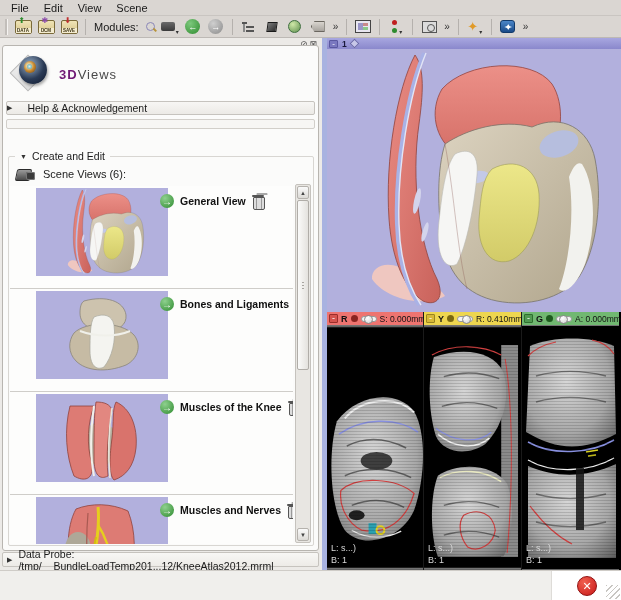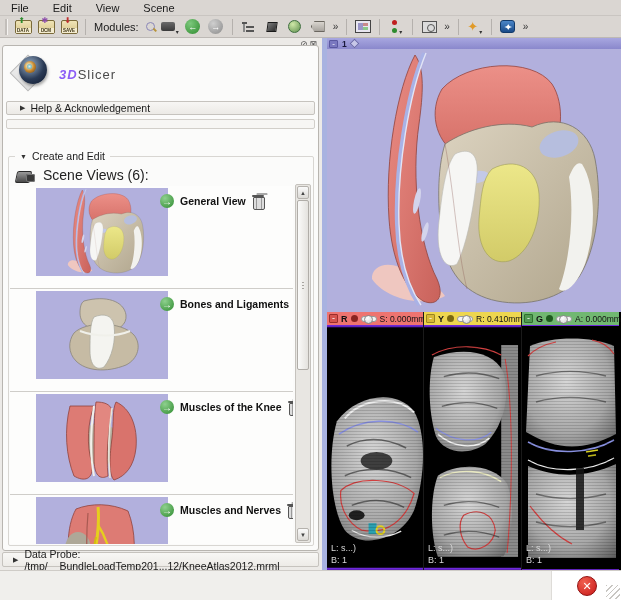--- a/index.html
+++ b/index.html
@@ -1,21 +1,21 @@
 <!DOCTYPE html>
 <html><head>
 <meta charset="utf-8">
 <style>
   * { margin:0; padding:0; box-sizing:border-box; }
   html,body { width:621px; height:600px; overflow:hidden; }
   body { font-family:"Liberation Sans","DejaVu Sans",sans-serif; font-size:11px; color:#1a1a1a; background:#f2f1ef; }
   .window { position:relative; width:621px; height:600px; background:#f2f1ef; }
 
   
-  .menubar { position:absolute; left:0; top:0; width:621px; height:16px; background:#dad6d2; display:flex; align-items:center; gap:10px; padding-left:4px; border-bottom:1px solid #c9c5c1; }
+  .menubar { position:absolute; left:0; top:0; width:621px; height:16px; background:#dad6d2; display:flex; align-items:center; gap:1px; padding-left:4px; border-bottom:1px solid #c9c5c1; }
   .menu-item { padding:1px 7px; cursor:default; }
 
   
   .toolbar { position:absolute; left:0; top:16px; width:621px; height:22px; background:#dad6d2; display:flex; align-items:center; gap:3px; padding:0 3px; border-bottom:1px solid #bdb9b5; }
   .tb-handle { width:3px; height:16px; border-left:2px solid #c2beba; border-right:1px solid #f5f3f1; margin:0 2px; }
   .tb-sep { width:1px; height:16px; background:#b5b1ad; margin:0 3px; }
   .tb-btn { width:20px; height:19px; display:flex; align-items:center; justify-content:center; border:1px solid transparent; border-radius:2px; position:relative; }
   .folder-ic { width:17px; height:14px; position:relative; background:linear-gradient(#efe3b6,#d8c58a); border:1px solid #7a6a3a; border-radius:2px; }
   .folder-ic .tag { position:absolute; left:0; right:0; bottom:0; font-size:4.5px; font-weight:bold; text-align:center; color:#3a3010; letter-spacing:0; line-height:5px; background:#f4ecd0; }
   .folder-ic .arrow { position:absolute; top:-4px; left:3px; font-size:8px; line-height:8px; }
@@ -60,56 +60,56 @@
   .panel-icons span { cursor:default; }
   .module-panel { position:absolute; left:2px; top:7px; width:317px; height:506px; background:#fbfbfa; border:1px solid #b8b5b0; border-radius:3px; }
 
   .logo-row { position:absolute; left:10px; top:8px; display:flex; align-items:center; gap:6px; }
   .logo-mark { width:40px; height:40px; position:relative; }
   .logo-diamond { position:absolute; left:2px; top:6px; width:26px; height:26px; border:1px solid #b8b8b8; background:linear-gradient(135deg,#f4f4f4,#dcdcdc); transform:rotate(45deg); }
   .logo-sphere { position:absolute; left:6px; top:2px; width:28px; height:28px; border-radius:50%; background:radial-gradient(circle at 38% 32%,#8aa0b8 8%,#2a3a55 55%,#101a2e 95%); box-shadow:1px 2px 3px rgba(0,0,0,.35); }
   .logo-sphere::before { content:""; position:absolute; left:5px; top:5px; width:12px; height:12px; border-radius:50%; background:radial-gradient(circle at 40% 40%,#f0e0b0 15%,#c88a30 50%,#7a4a10 90%); }
   .logo-sphere::after { content:""; position:absolute; left:8px; top:8px; width:5px; height:5px; border-radius:50%; background:radial-gradient(circle,#d8f0f0,#4a9aa0); }
   .logo-text { font-size:13px; color:#4a4a4a; letter-spacing:1px; }
-  .logo-text b { color:#8b5cf6;font-style:italic; }
-
-  .collapse-bar { position:absolute; left:3px; right:3px; height:14px; background:linear-gradient(#f7f6f4,#eceae6); border:1px solid #c6c3be; border-radius:2px; display:flex; align-items:center; gap:5px; padding-left:13px; font-size:10.5px; }
+  .logo-text b { color:#701a75; }
+
+  .collapse-bar { position:absolute; left:3px; right:3px; height:14px; background:linear-gradient(#f7f6f4,#eceae6); border:1px solid #c6c3be; border-radius:2px; display:flex; align-items:center; gap:15px; padding-left:0; font-size:10.5px; }
   .collapse-bar .arr { font-size:7px; color:#333; }
   .bar-help { top:55px; }
   .bar-empty { position:absolute; left:3px; right:3px; top:73px; height:10px; background:#f7f6f4; border:1px solid #d2cfca; border-radius:2px; }
   .bar-scene { top:87px; }
 
   .create-edit { position:absolute; left:5px; right:4px; top:110px; bottom:4px; border:1px solid #d8d6d2; border-radius:2px; }
   .ce-legend { position:absolute; top:-7px; left:6px; background:#fbfbfa; padding:0 5px; display:flex; align-items:center; gap:5px; font-size:10.5px; }
   .ce-legend .arr { font-size:7px; color:#333; }
 
   .list-label-row { position:absolute; left:7px; top:10px; display:flex; align-items:center; gap:7px; }
   .cam-ic { width:20px; height:13px; position:relative; }
   .cam-ic::before { content:""; position:absolute; left:0; top:2px; width:13px; height:10px; background:linear-gradient(#9a9a9a,#4a4a4a); border:1px solid #2a2a2a; border-radius:2px; transform:skewX(-12deg); }
   .cam-ic::after { content:""; position:absolute; right:1px; bottom:0; width:9px; height:8px; background:#3a3a3a; border-radius:2px; box-shadow:inset 0 0 0 1px #777; }
-  .list-label { font-size:14px; color:#222; }
+  .list-label { font-size:11px; color:#222; }
 
   .scene-list { position:absolute; left:1px; right:20px; top:29px; bottom:1px; overflow:hidden; background:#fdfdfc; }
   .scene-row { position:relative; height:103px; border-bottom:1px solid #cfcdc9; }
   .thumb { position:absolute; left:26px; top:2px; width:132px; height:88px; background:#b2b0dd; overflow:hidden; }
   .thumb svg { display:block; width:100%; height:100%; }
   .row-meta { position:absolute; left:150px; top:8px; display:flex; align-items:center; gap:6px; }
   .restore-btn { width:14px; height:14px; border-radius:50%; background:radial-gradient(circle at 35% 30%,#8ed08e,#2e8b2e); color:#fff; font-size:10px; font-weight:bold; display:flex; align-items:center; justify-content:center; line-height:13px; }
   .row-label { font-size:10.5px; font-weight:bold; color:#111; white-space:nowrap; }
   .trash-btn { width:12px; height:14px; position:relative; }
   .trash-btn::before { content:""; position:absolute; left:1px; top:3px; width:10px; height:11px; border:1px solid #555; border-radius:1px 1px 2px 2px; background:linear-gradient(90deg,#ddd 20%,#999 22% 28%,#ddd 30% 45%,#999 47% 53%,#ddd 55% 70%,#999 72% 78%,#ddd 80%); }
   .trash-btn::after { content:""; position:absolute; left:0; top:1px; width:12px; height:2px; background:#555; border-radius:1px; box-shadow:4px -2px 0 -0.5px #555; }
 
   .scrollbar { position:absolute; right:2px; top:27px; bottom:2px; width:16px; background:#e8e6e2; border:1px solid #c5c2bd; border-radius:2px; }
   .sb-btn { position:absolute; left:1px; right:1px; height:13px; background:linear-gradient(#fafafa,#dcdad6); border:1px solid #b5b2ad; border-radius:2px; font-size:6px; color:#444; display:flex; align-items:center; justify-content:center; }
   .sb-up { top:1px; } .sb-down { bottom:1px; }
   .sb-thumb { position:absolute; left:1px; right:1px; top:15px; height:170px; background:linear-gradient(90deg,#fafaf9,#e4e2de); border:1px solid #b0ada8; border-radius:2px; }
   .sb-thumb::after { content:""; position:absolute; left:4px; right:4px; top:50%; height:1px; background:#a8a5a0; box-shadow:0 -3px 0 #a8a5a0,0 3px 0 #a8a5a0; }
 
-  .data-probe { position:absolute; left:2px; right:3px; top:514px; height:15px; background:linear-gradient(#f8f7f5,#edebe7); border:1px solid #c6c3be; border-radius:2px; display:flex; align-items:center; gap:6px; padding-left:10px; font-size:10.5px; }
+  .data-probe { position:absolute; left:2px; right:3px; top:514px; height:15px; background:linear-gradient(#f8f7f5,#edebe7); border:1px solid #c6c3be; border-radius:2px; display:flex; align-items:center; gap:6px; padding-left:4px; font-size:10.5px; }
   .data-probe .arr { font-size:7px; color:#333; }
 
   
   .splitter { position:absolute; left:322px; top:38px; width:5px; height:532px; background:#a8b2e0; }
 
   
   .views { position:absolute; left:327px; top:38px; width:294px; height:532px; background:#000; }
   .view3d-header { position:absolute; left:0; top:0; width:294px; height:11px; background:linear-gradient(#a8a7e0,#8a88cc); display:flex; align-items:center; gap:4px; padding-left:2px; }
   .v3-min { width:9px; height:8px; background:#7a78c0; border:1px solid #5a58a0; color:#fff; font-size:8px; line-height:6px; text-align:center; border-radius:1px; }
   .v3-label { font-size:8.5px; font-weight:bold; color:#1a1a3a; }
@@ -120,21 +120,21 @@
   .slices { position:absolute; left:0; top:274px; width:294px; height:258px; display:flex; }
   .slice { position:relative; height:258px; border-right:1px solid #1a1a1a; }
   .slice:last-child { border-right:none; }
   .slice-header { position:absolute; left:0; top:0; right:0; height:13px; display:flex; align-items:center; gap:3px; padding:0 2px; }
   .sh-min { width:9px; height:9px; border-radius:1px; color:#fff; font-size:9px; line-height:7px; text-align:center; flex:0 0 auto; }
   .sh-letter { font-size:9px; font-weight:bold; color:#111; }
   .sh-pin { width:7px; height:7px; border-radius:50%; flex:0 0 auto; }
   .sh-slider { width:16px; height:6px; background:#f4f4f4; border:1px solid #999; border-radius:3px; position:relative; flex:0 0 auto; }
   .sh-knob { position:absolute; top:-2px; width:9px; height:9px; border-radius:50%; background:radial-gradient(circle at 35% 30%,#fff,#d0d0d0); border:1px solid #888; }
   .sh-offset { font-size:8.5px; color:#111; white-space:nowrap; }
-  .slice-body { position:absolute; left:0; top:13px; right:0; bottom:0; background:#6d28d9; overflow:hidden; }
+  .slice-body { position:absolute; left:0; top:13px; right:0; bottom:0; background:#737373; overflow:hidden; }
   .slice-body svg { display:block; width:100%; height:100%; }
   .scanlines { position:absolute; inset:0; background:repeating-linear-gradient(0deg, rgba(0,0,0,.14) 0 1px, transparent 1px 3px); pointer-events:none; }
   .slice-overlay { position:absolute; left:4px; bottom:4px; color:#d8d8d8; font-size:9px; line-height:12px; }
 
   
   .statusbar { position:absolute; left:0; top:570px; width:621px; height:30px; background:#f0efec; border-top:1px solid #cfccc7; }
   .status-white { position:absolute; right:0; top:0; width:70px; height:30px; background:#fff; border-left:1px solid #dedcd8; }
   .err-close { position:absolute; right:24px; top:5px; width:20px; height:20px; border-radius:50%; background:radial-gradient(circle at 35% 30%,#f06050,#c81818); border:1px solid #901010; color:#fff; font-size:11px; font-weight:bold; display:flex; align-items:center; justify-content:center; }
   .grip { position:absolute; right:1px; bottom:1px; width:14px; height:14px; background:repeating-linear-gradient(135deg,#c8c6c2 0 1px,transparent 1px 4px); }
 </style>
@@ -271,21 +271,21 @@
       <span>⊘</span>
       <span>⊠</span>
     </div>
     <div class="module-panel">
 
       <div class="logo-row">
         <div class="logo-mark">
           <div class="logo-diamond"></div>
           <div class="logo-sphere"></div>
         </div>
-        <div class="logo-text"><b>3D</b><span>Slicer</span></div>
+        <div class="logo-text"><b>3D</b><span>Views</span></div>
       </div>
 
       <div class="collapse-bar bar-help">
         <span class="arr">▶</span>
         <span>Help &amp; Acknowledgement</span>
       </div>
       <div class="bar-empty"></div>
 
       <div class="create-edit">
         <div class="ce-legend">

